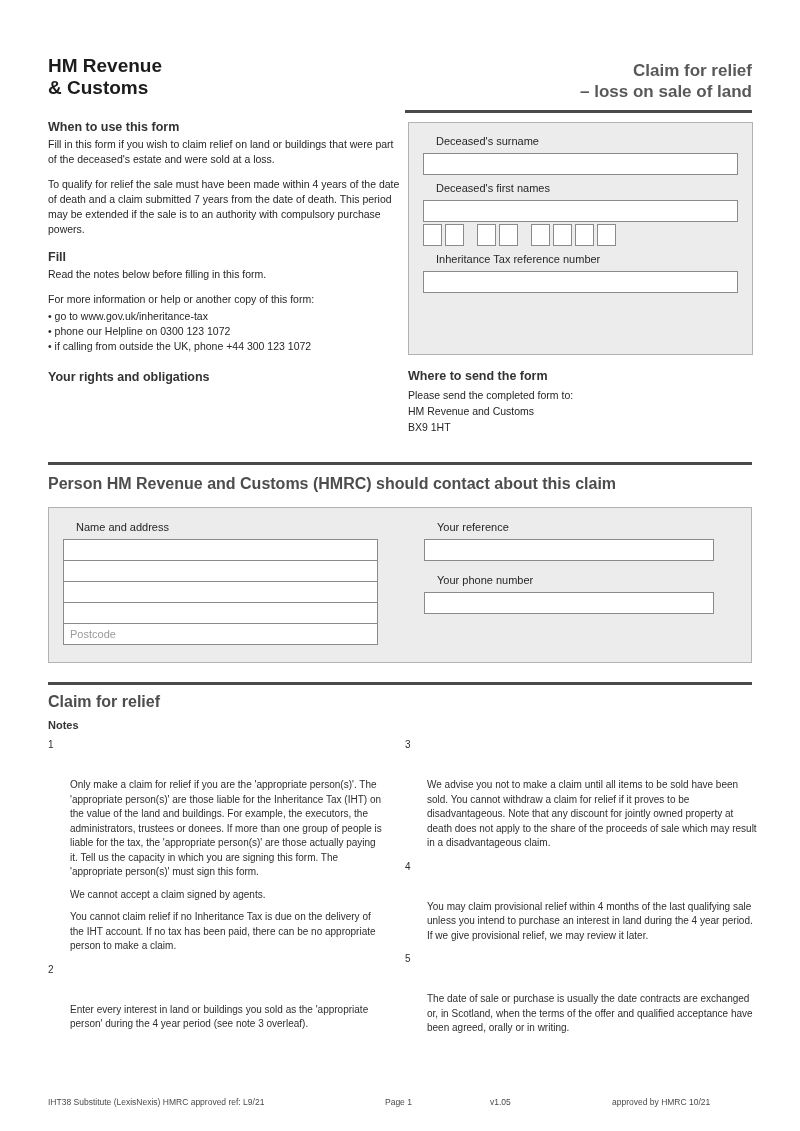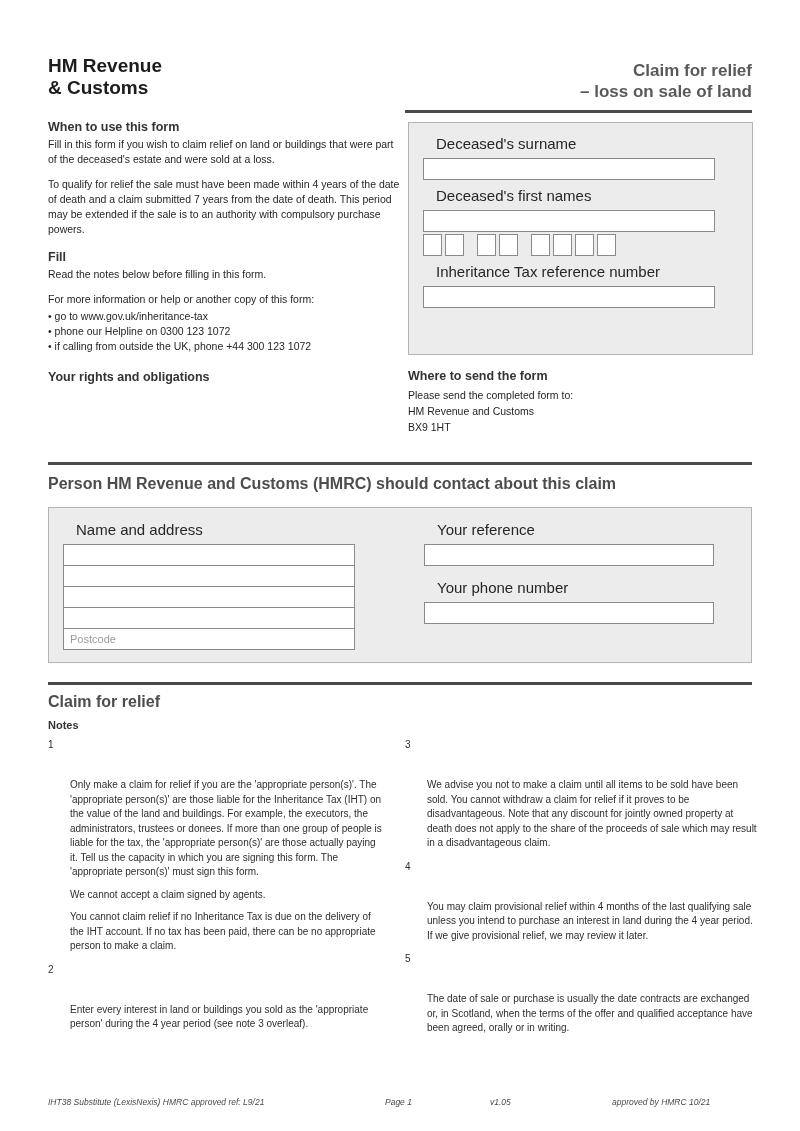--- a/index.html
+++ b/index.html
@@ -17,23 +17,23 @@
   .col-left h3 { font-size:12.5px; font-weight:bold; color:#333; margin:0 0 2px; }
   .col-left .gap { margin-top:13px; }
   .col-left p { margin:0 0 10px; }
   ul.bullets { list-style:none; margin:0 0 16px; padding:0; }
   ul.bullets li { padding-left:11px; text-indent:-11px; }
   ul.bullets li::before { content:"• "; }
 
   
   .panel { position:absolute; background:#ececec; border:1px solid #b3b3b3; box-sizing:border-box; }
   .deceased-panel { left:408px; top:122px; width:345px; height:233px; padding:12px 0 0 14px; }
-  .field-label { display:block; font-size:15px; color:#262626; margin:7px 0 6px;padding-left:13px; }
+  .field-label { display:block; font-size:11px; color:#262626; margin:7px 0 6px;padding-left:13px; }
   .field-label:first-child { margin-top:0; }
-  input.text { display:block; width:292px; height:22px; border:1px solid #8a8a8a; background:#fff; box-sizing:border-box; font-size:11px; padding:0 6px; font-family:"Liberation Sans",sans-serif; }
+  input.text { display:block; width:315px; height:22px; border:1px solid #8a8a8a; background:#fff; box-sizing:border-box; font-size:11px; padding:0 6px; font-family:"Liberation Sans",sans-serif; }
   input.text::placeholder { color:#9a9a9a; }
   .dob-row { display:flex; margin:2px 0 2px; }
   .dob-box { width:19px; height:22px; border:1px solid #8a8a8a; background:#fff; box-sizing:border-box; margin-right:3px; text-align:center; font-size:11px; padding:0; font-family:"Liberation Sans",sans-serif; }
   .dob-gap { width:10px; }
   .dod-format { font-weight:bold; margin-left:8px; }
 
   
   .send-block { position:absolute; left:408px; top:368px; width:344px; font-size:10.5px; line-height:16px; }
   .send-block h3 { font-size:12.5px; font-weight:bold; color:#333; margin:0 0 3px; }
   .send-block div { margin:0; }
@@ -55,21 +55,21 @@
   .notes-heading { position:absolute; left:48px; top:719px; font-size:11px; font-weight:bold; color:#333; }
   .notes-col { position:absolute; top:738px; font-size:10px; line-height:14.5px; color:#2e2e2e; }
   .notes-col.left { left:48px; width:336px; }
   .notes-col.right { left:405px; width:352px; }
   .note { display:flex; margin-bottom:1px; }
   .note-num { width:22px; flex:0 0 22px; }
   .note-body { flex:1;margin-top:40px; }
   .note-body p { margin:0 0 8px; }
 
   
-  .footer-item { position:absolute; top:1097px; font-size:8.5px; color:#4a4a4a; white-space:nowrap;font-style:italic; }
+  .footer-item { position:absolute; top:1097px; font-size:8.5px; color:#4a4a4a; white-space:nowrap; }
   .f1 { left:48px; } .f2 { left:385px; } .f3 { left:490px; } .f4 { left:612px; }
 </style>
 </head>
 <body>
 
 <div class="page">
 
   <div class="logo">
     <div>HM Revenue</div>
     <div>&amp; Customs</div>

